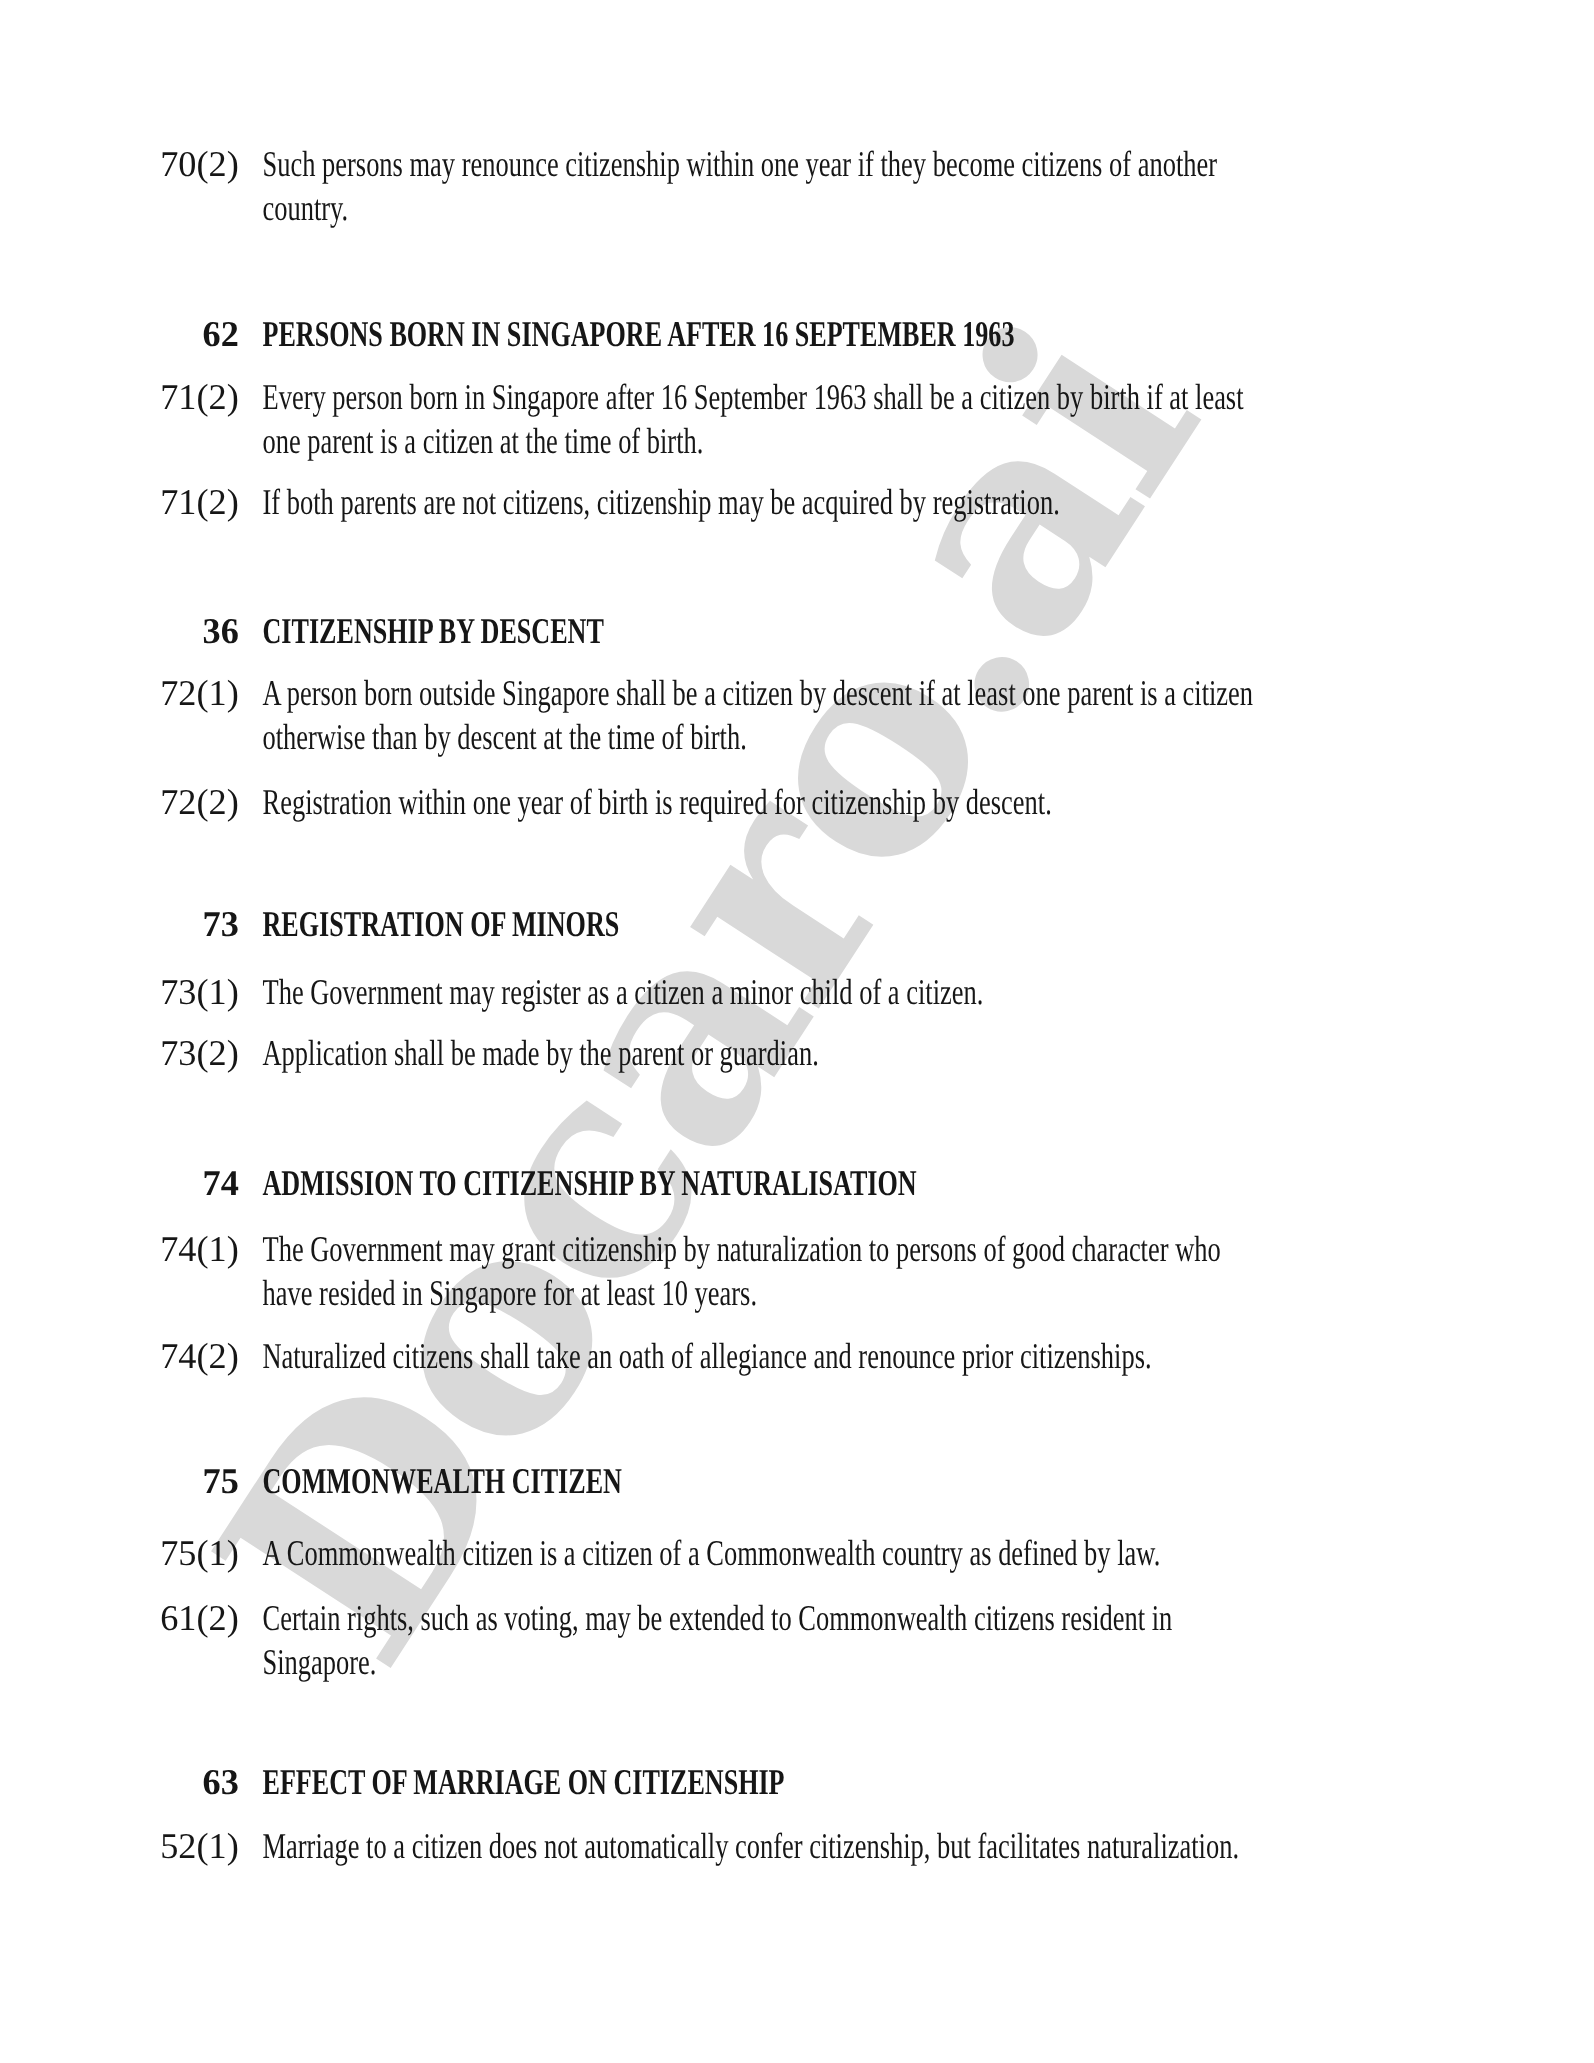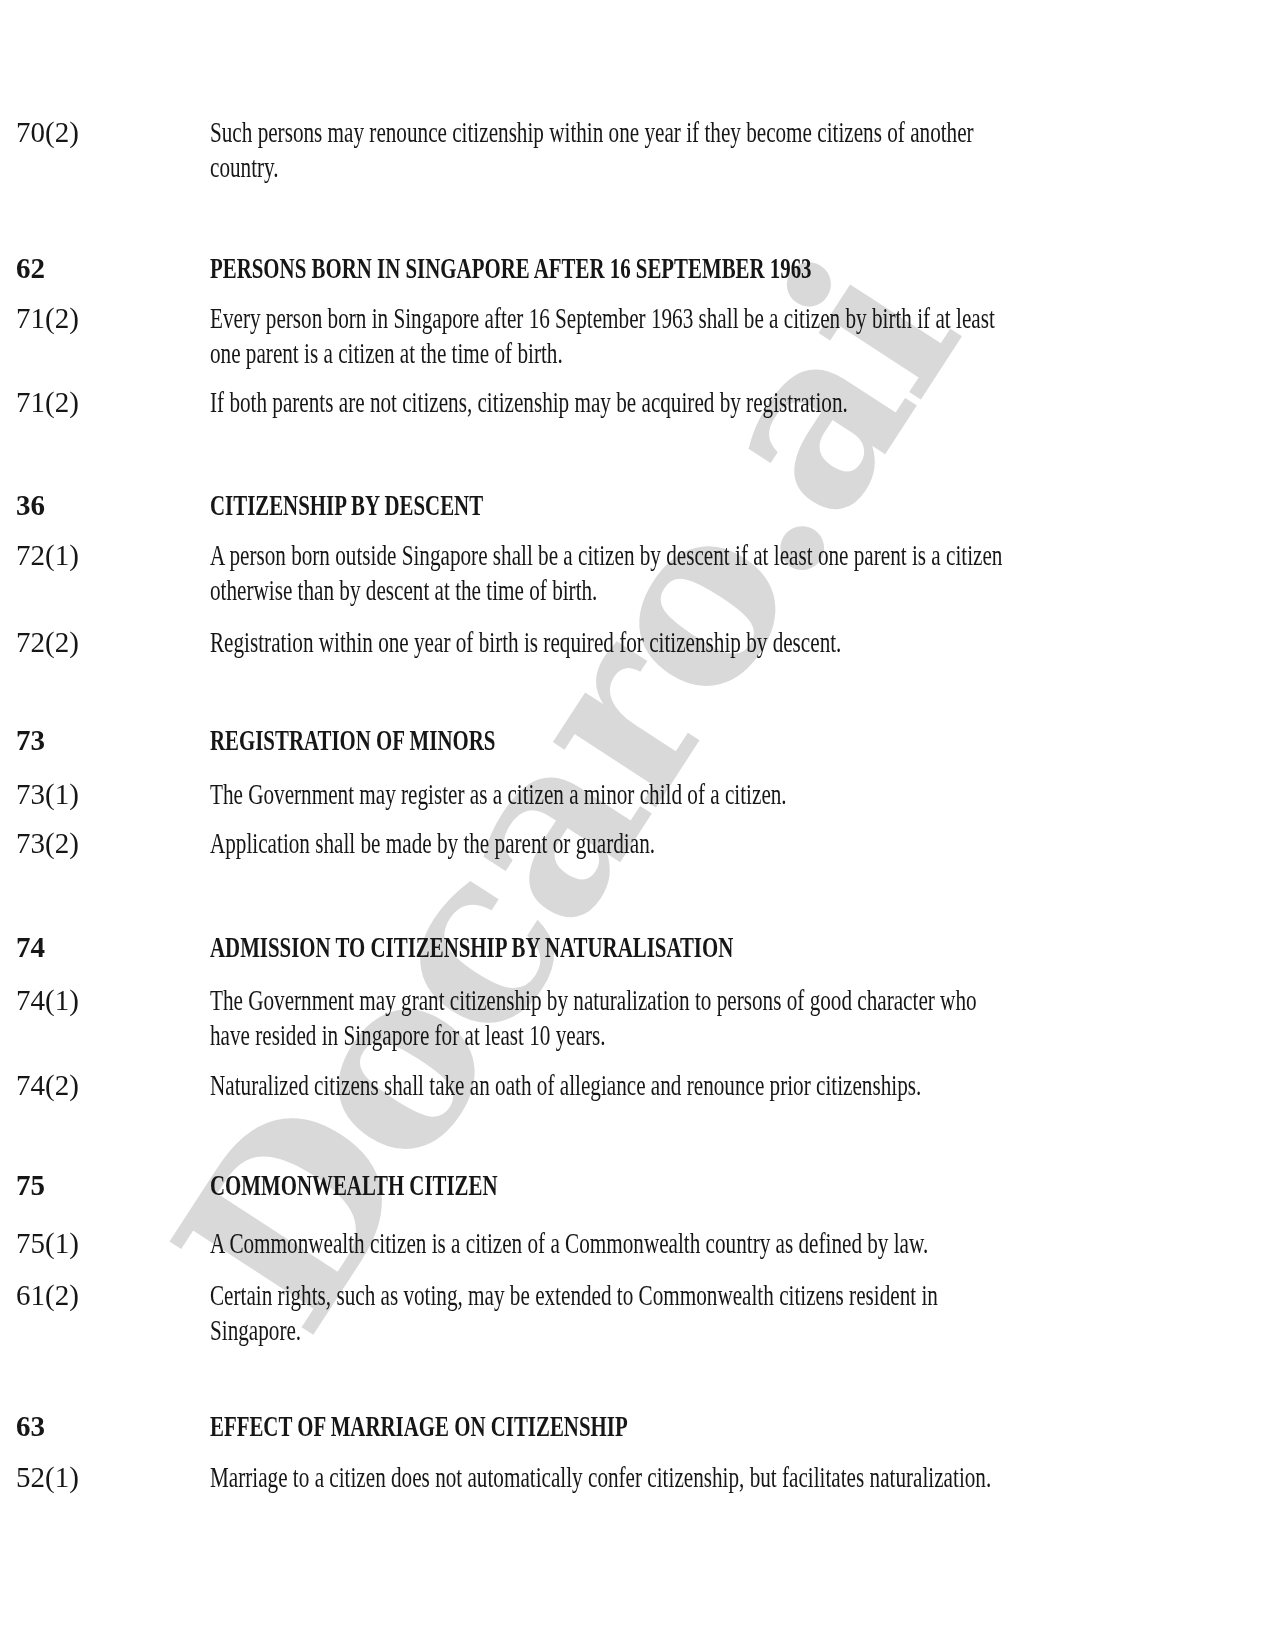--- a/index.html
+++ b/index.html
@@ -33,23 +33,24 @@
   .row {
     position: absolute;
     left: 0;
     width: 100%;
     font-size: 29px;
     line-height: 35px;
     z-index: 1;
   }
   .num {
     position: absolute;
-    left: 16px;
+    left: 0;
     top: 0;
     width: 191px;
+    text-align: right;
     white-space: nowrap;
   }
   .txt {
     position: absolute;
     left: 210px;
     top: 0;
     width: 1400px;
   }
   .cond {
     display: inline-block;

